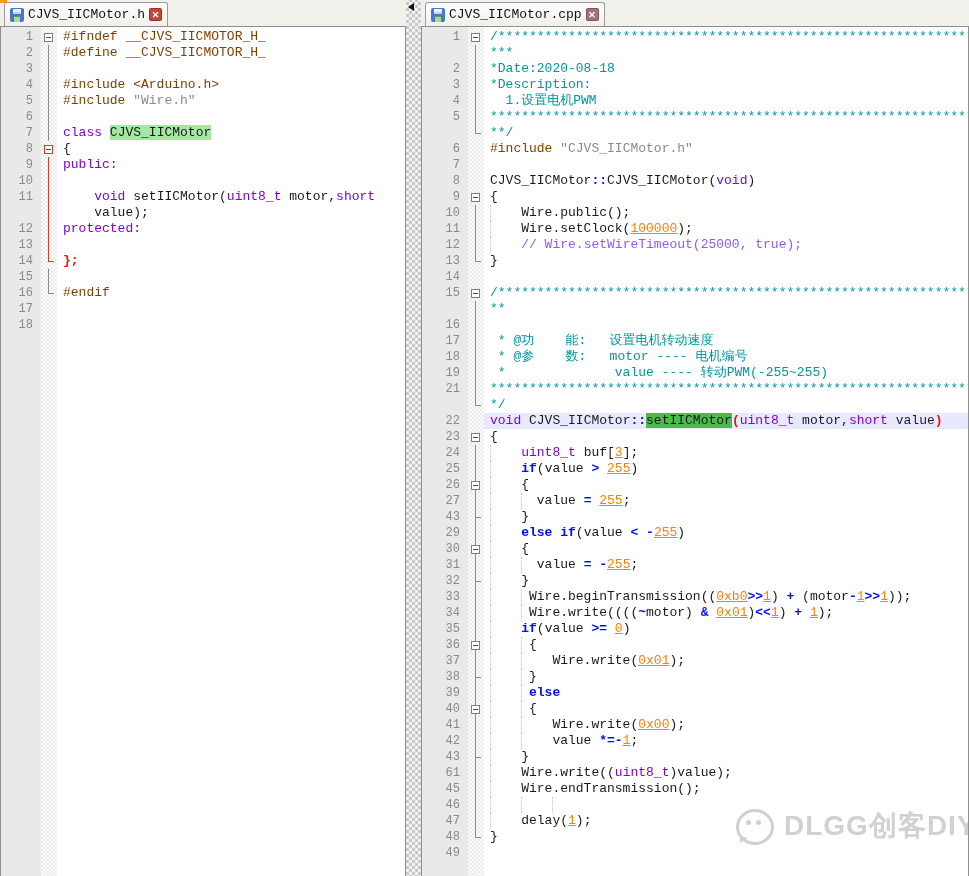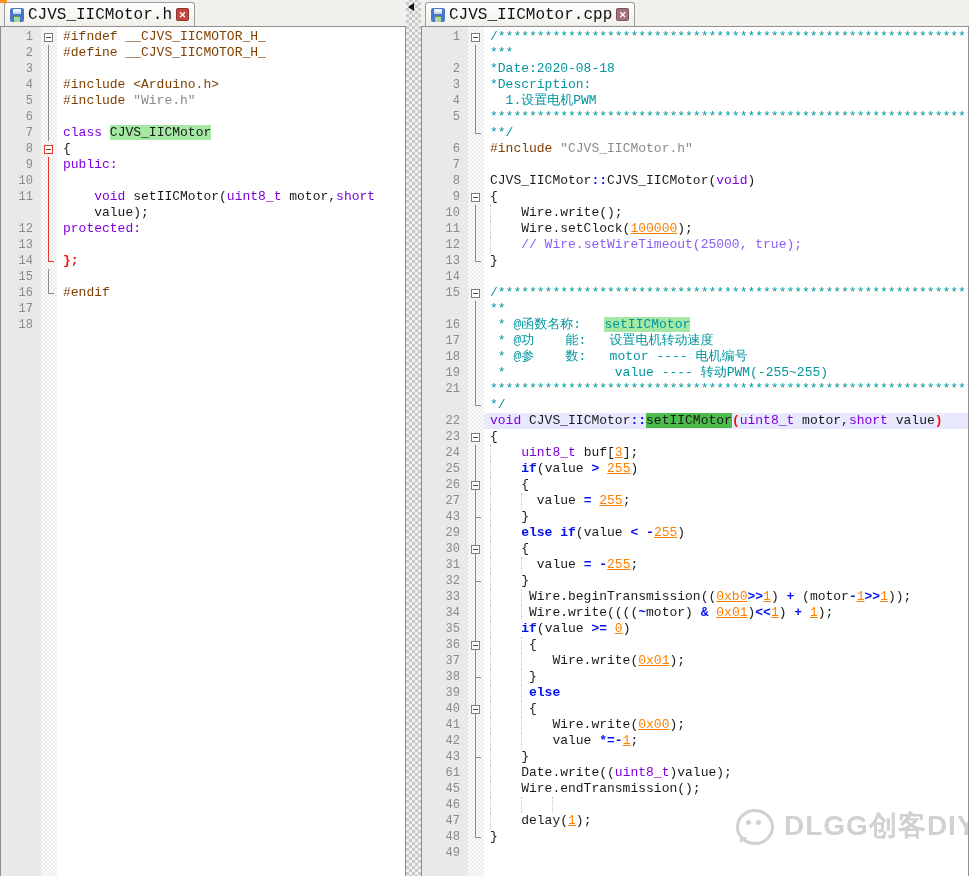--- a/index.html
+++ b/index.html
@@ -15,21 +15,21 @@
             background-image:conic-gradient(#C9C9C9 25%,transparent 0 50%,#C9C9C9 0 75%,transparent 0);
             background-size:6px 6px;background-position:3px 2px;}
   .split-arrow{position:absolute;top:3px;left:2px;width:0;height:0;
                border-top:4px solid transparent;border-bottom:4px solid transparent;border-right:6px solid #111;}
 
   
   .tabbar{position:absolute;top:0;left:0;right:0;height:26px;background:#F2F0EB;}
   .tab{display:inline-flex;align-items:center;gap:4px;margin:2px 0 0 4px;height:23px;padding:0 5px;
        background:linear-gradient(#FFFFFF,#F1EFE9);border:1px solid #9B9B9B;border-bottom:none;
        border-radius:3px 3px 0 0;position:relative;}
-  .tab-title{font-size:16px;color:#111;white-space:pre;}
+  .tab-title{font-size:13px;color:#111;white-space:pre;}
   .floppy{width:14px;height:14px;background:#4A76C6;border-radius:2px;position:relative;flex:none;}
   .floppy::before{content:"";position:absolute;left:3px;top:1px;width:8px;height:5px;background:#EAF3FF;
                   border-bottom:1px solid #4A76C6;box-shadow:inset 0 -2px 0 #BFD6F2;}
   .floppy::after{content:"";position:absolute;left:4px;top:8px;width:6px;height:5px;background:#A8D8A0;
                  border-top:1px solid #5E9E58;}
   .close{width:13px;height:13px;border-radius:2px;color:#FFF;font:bold 9px/13px "Liberation Sans",sans-serif;
          text-align:center;flex:none;border:1px solid rgba(0,0,0,.25);box-sizing:border-box;}
   .close-active{background:#C1463C;}
   .close-inactive{background:#A4707B;}
 
@@ -149,28 +149,28 @@
           <div class="row"><span class="num"></span><span class="fold"><span class="fv"></span></span><span class="code"><span class="txt"><span class="sd">***</span></span></span></div>
           <div class="row"><span class="num">2</span><span class="fold"><span class="fv"></span></span><span class="code"><span class="txt"><span class="sd">*Date:2020-08-18</span></span></span></div>
           <div class="row"><span class="num">3</span><span class="fold"><span class="fv"></span></span><span class="code"><span class="txt"><span class="sd">*Description:</span></span></span></div>
           <div class="row"><span class="num">4</span><span class="fold"><span class="fv"></span></span><span class="code"><span class="txt"><span class="sd">  1.设置电机PWM</span></span></span></div>
           <div class="row"><span class="num">5</span><span class="fold"><span class="fv"></span></span><span class="code"><span class="txt"><span class="sd">*************************************************************************************</span></span></span></div>
           <div class="row"><span class="num"></span><span class="fold"><span class="fv2"></span><span class="fstub"></span></span><span class="code"><span class="txt"><span class="sd">**/</span></span></span></div>
           <div class="row"><span class="num">6</span><span class="fold"></span><span class="code"><span class="txt"><span class="sp">#include </span><span class="ss">"CJVS_IICMotor.h"</span></span></span></div>
           <div class="row"><span class="num">7</span><span class="fold"></span><span class="code"><span class="txt"></span></span></div>
           <div class="row"><span class="num">8</span><span class="fold"></span><span class="code"><span class="txt"><span class="sw">CJVS_IICMotor</span><span class="so">::</span><span class="sw">CJVS_IICMotor(</span><span class="st">void</span><span class="sw">)</span></span></span></div>
           <div class="row"><span class="num">9</span><span class="fold"><span class="fbox"></span></span><span class="code"><span class="txt"><span class="sw">{</span></span></span></div>
-          <div class="row"><span class="num">10</span><span class="fold"><span class="fv"></span></span><span class="code"><span class="guide" style="left: calc(0ch + 6px);"></span><span class="txt"><span class="sw">    Wire.write();</span></span></span></div>
+          <div class="row"><span class="num">10</span><span class="fold"><span class="fv"></span></span><span class="code"><span class="guide" style="left: calc(0ch + 6px);"></span><span class="txt"><span class="sw">    Wire.public();</span></span></span></div>
           <div class="row"><span class="num">11</span><span class="fold"><span class="fv"></span></span><span class="code"><span class="guide" style="left: calc(0ch + 6px);"></span><span class="txt"><span class="sw">    Wire.setClock(</span><span class="sn">100000</span><span class="sw">);</span></span></span></div>
           <div class="row"><span class="num">12</span><span class="fold"><span class="fv"></span></span><span class="code"><span class="guide" style="left: calc(0ch + 6px);"></span><span class="txt"><span class="sw">    </span><span class="sc">// Wire.setWireTimeout(25000, true);</span></span></span></div>
           <div class="row"><span class="num">13</span><span class="fold"><span class="fv2"></span><span class="fstub"></span></span><span class="code"><span class="txt"><span class="sw">}</span></span></span></div>
           <div class="row"><span class="num">14</span><span class="fold"></span><span class="code"><span class="txt"></span></span></div>
           <div class="row"><span class="num">15</span><span class="fold"><span class="fbox"></span></span><span class="code"><span class="txt"><span class="sd">/************************************************************************************</span></span></span></div>
           <div class="row"><span class="num"></span><span class="fold"><span class="fv"></span></span><span class="code"><span class="txt"><span class="sd">**</span></span></span></div>
-          <div class="row"><span class="num">16</span><span class="fold"><span class="fv"></span></span><span class="code"><span class="txt"><span class="sd"> * @函数名称:   </span><span class="sd bg-hl">setIICMotor</span></span></span></div>
+          <div class="row"><span class="num">16</span><span class="fold"><span class="fv"></span></span></div>
           <div class="row"><span class="num">17</span><span class="fold"><span class="fv"></span></span><span class="code"><span class="txt"><span class="sd"> * @功    能:   设置电机转动速度</span></span></span></div>
           <div class="row"><span class="num">18</span><span class="fold"><span class="fv"></span></span><span class="code"><span class="txt"><span class="sd"> * @参    数:   motor ---- 电机编号</span></span></span></div>
           <div class="row"><span class="num">19</span><span class="fold"><span class="fv"></span></span><span class="code"><span class="txt"><span class="sd"> *              value ---- 转动PWM(-255~255)</span></span></span></div>
           <div class="row"><span class="num">21</span><span class="fold"><span class="fv"></span></span><span class="code"><span class="txt"><span class="sd">*************************************************************************************</span></span></span></div>
           <div class="row"><span class="num"></span><span class="fold"><span class="fv2"></span><span class="fstub"></span></span><span class="code"><span class="txt"><span class="sd">*/</span></span></span></div>
           <div class="row cur"><span class="num">22</span><span class="fold"></span><span class="code"><span class="txt"><span class="st">void</span><span class="sw"> CJVS_IICMotor</span><span class="so">::</span><span class="sw bg-hld">setIICMotor</span><span class="sr">(</span><span class="st">uint8_t</span><span class="sw"> motor,</span><span class="st">short</span><span class="sw"> value</span><span class="sr">)</span></span></span></div>
           <div class="row"><span class="num">23</span><span class="fold"><span class="fbox"></span></span><span class="code"><span class="txt"><span class="sw">{</span></span></span></div>
           <div class="row"><span class="num">24</span><span class="fold"><span class="fv"></span></span><span class="code"><span class="guide" style="left: calc(0ch + 6px);"></span><span class="txt"><span class="sw">    </span><span class="st">uint8_t</span><span class="sw"> buf[</span><span class="sn">3</span><span class="sw">];</span></span></span></div>
           <div class="row"><span class="num">25</span><span class="fold"><span class="fv"></span></span><span class="code"><span class="guide" style="left: calc(0ch + 6px);"></span><span class="txt"><span class="sw">    </span><span class="sk">if</span><span class="sw">(value </span><span class="so">&gt;</span><span class="sw"> </span><span class="sn">255</span><span class="sw">)</span></span></span></div>
           <div class="row"><span class="num">26</span><span class="fold"><span class="fv"></span><span class="fbox"></span></span><span class="code"><span class="guide" style="left: calc(0ch + 6px);"></span><span class="txt"><span class="sw">    {</span></span></span></div>
@@ -184,21 +184,21 @@
           <div class="row"><span class="num">34</span><span class="fold"><span class="fv"></span></span><span class="code"><span class="guide" style="left: calc(0ch + 6px);"></span><span class="guide" style="left: calc(4ch + 6px);"></span><span class="txt"><span class="sw">     Wire.write((((</span><span class="so">~</span><span class="sw">motor) </span><span class="so">&amp;</span><span class="sw"> </span><span class="sn">0x01</span><span class="sw">)</span><span class="so">&lt;&lt;</span><span class="sn">1</span><span class="sw">) </span><span class="so">+</span><span class="sw"> </span><span class="sn">1</span><span class="sw">);</span></span></span></div>
           <div class="row"><span class="num">35</span><span class="fold"><span class="fv"></span></span><span class="code"><span class="guide" style="left: calc(0ch + 6px);"></span><span class="txt"><span class="sw">    </span><span class="sk">if</span><span class="sw">(value </span><span class="so">&gt;=</span><span class="sw"> </span><span class="sn">0</span><span class="sw">)</span></span></span></div>
           <div class="row"><span class="num">36</span><span class="fold"><span class="fv"></span><span class="fbox"></span></span><span class="code"><span class="guide" style="left: calc(0ch + 6px);"></span><span class="guide" style="left: calc(4ch + 6px);"></span><span class="txt"><span class="sw">     {</span></span></span></div>
           <div class="row"><span class="num">37</span><span class="fold"><span class="fv"></span></span><span class="code"><span class="guide" style="left: calc(0ch + 6px);"></span><span class="guide" style="left: calc(4ch + 6px);"></span><span class="txt"><span class="sw">        Wire.write(</span><span class="sn">0x01</span><span class="sw">);</span></span></span></div>
           <div class="row"><span class="num">38</span><span class="fold"><span class="fv"></span><span class="fstub"></span></span><span class="code"><span class="guide" style="left: calc(0ch + 6px);"></span><span class="guide" style="left: calc(4ch + 6px);"></span><span class="txt"><span class="sw">     }</span></span></span></div>
           <div class="row"><span class="num">39</span><span class="fold"><span class="fv"></span></span><span class="code"><span class="guide" style="left: calc(0ch + 6px);"></span><span class="guide" style="left: calc(4ch + 6px);"></span><span class="txt"><span class="sw">     </span><span class="sk">else</span></span></span></div>
           <div class="row"><span class="num">40</span><span class="fold"><span class="fv"></span><span class="fbox"></span></span><span class="code"><span class="guide" style="left: calc(0ch + 6px);"></span><span class="guide" style="left: calc(4ch + 6px);"></span><span class="txt"><span class="sw">     {</span></span></span></div>
           <div class="row"><span class="num">41</span><span class="fold"><span class="fv"></span></span><span class="code"><span class="guide" style="left: calc(0ch + 6px);"></span><span class="guide" style="left: calc(4ch + 6px);"></span><span class="txt"><span class="sw">        Wire.write(</span><span class="sn">0x00</span><span class="sw">);</span></span></span></div>
           <div class="row"><span class="num">42</span><span class="fold"><span class="fv"></span></span><span class="code"><span class="guide" style="left: calc(0ch + 6px);"></span><span class="guide" style="left: calc(4ch + 6px);"></span><span class="txt"><span class="sw">        value </span><span class="so">*=</span><span class="so">-</span><span class="sn">1</span><span class="sw">;</span></span></span></div>
           <div class="row"><span class="num">43</span><span class="fold"><span class="fv"></span><span class="fstub"></span></span><span class="code"><span class="guide" style="left: calc(0ch + 6px);"></span><span class="txt"><span class="sw">    }</span></span></span></div>
-          <div class="row"><span class="num">61</span><span class="fold"><span class="fv"></span></span><span class="code"><span class="guide" style="left: calc(0ch + 6px);"></span><span class="txt"><span class="sw">    Date.write((</span><span class="st">uint8_t</span><span class="sw">)value);</span></span></span></div>
+          <div class="row"><span class="num">61</span><span class="fold"><span class="fv"></span></span><span class="code"><span class="guide" style="left: calc(0ch + 6px);"></span><span class="txt"><span class="sw">    Wire.write((</span><span class="st">uint8_t</span><span class="sw">)value);</span></span></span></div>
           <div class="row"><span class="num">45</span><span class="fold"><span class="fv"></span></span><span class="code"><span class="guide" style="left: calc(0ch + 6px);"></span><span class="txt"><span class="sw">    Wire.endTransmission();</span></span></span></div>
           <div class="row"><span class="num">46</span><span class="fold"><span class="fv"></span></span><span class="code"><span class="guide" style="left: calc(0ch + 6px);"></span><span class="guide" style="left: calc(4ch + 6px);"></span><span class="guide" style="left: calc(8ch + 6px);"></span><span class="txt"></span></span></div>
           <div class="row"><span class="num">47</span><span class="fold"><span class="fv"></span></span><span class="code"><span class="guide" style="left: calc(0ch + 6px);"></span><span class="txt"><span class="sw">    delay(</span><span class="sn">1</span><span class="sw">);</span></span></span></div>
           <div class="row"><span class="num">48</span><span class="fold"><span class="fv2"></span><span class="fstub"></span></span><span class="code"><span class="txt"><span class="sw">}</span></span></span></div>
           <div class="row"><span class="num">49</span><span class="fold"></span><span class="code"><span class="txt"></span></span></div>
         </div>
       <div class="watermark">
         <span class="wm-logo">
           <span class="wm-circle"></span>
           <span class="wm-eye l"></span>

